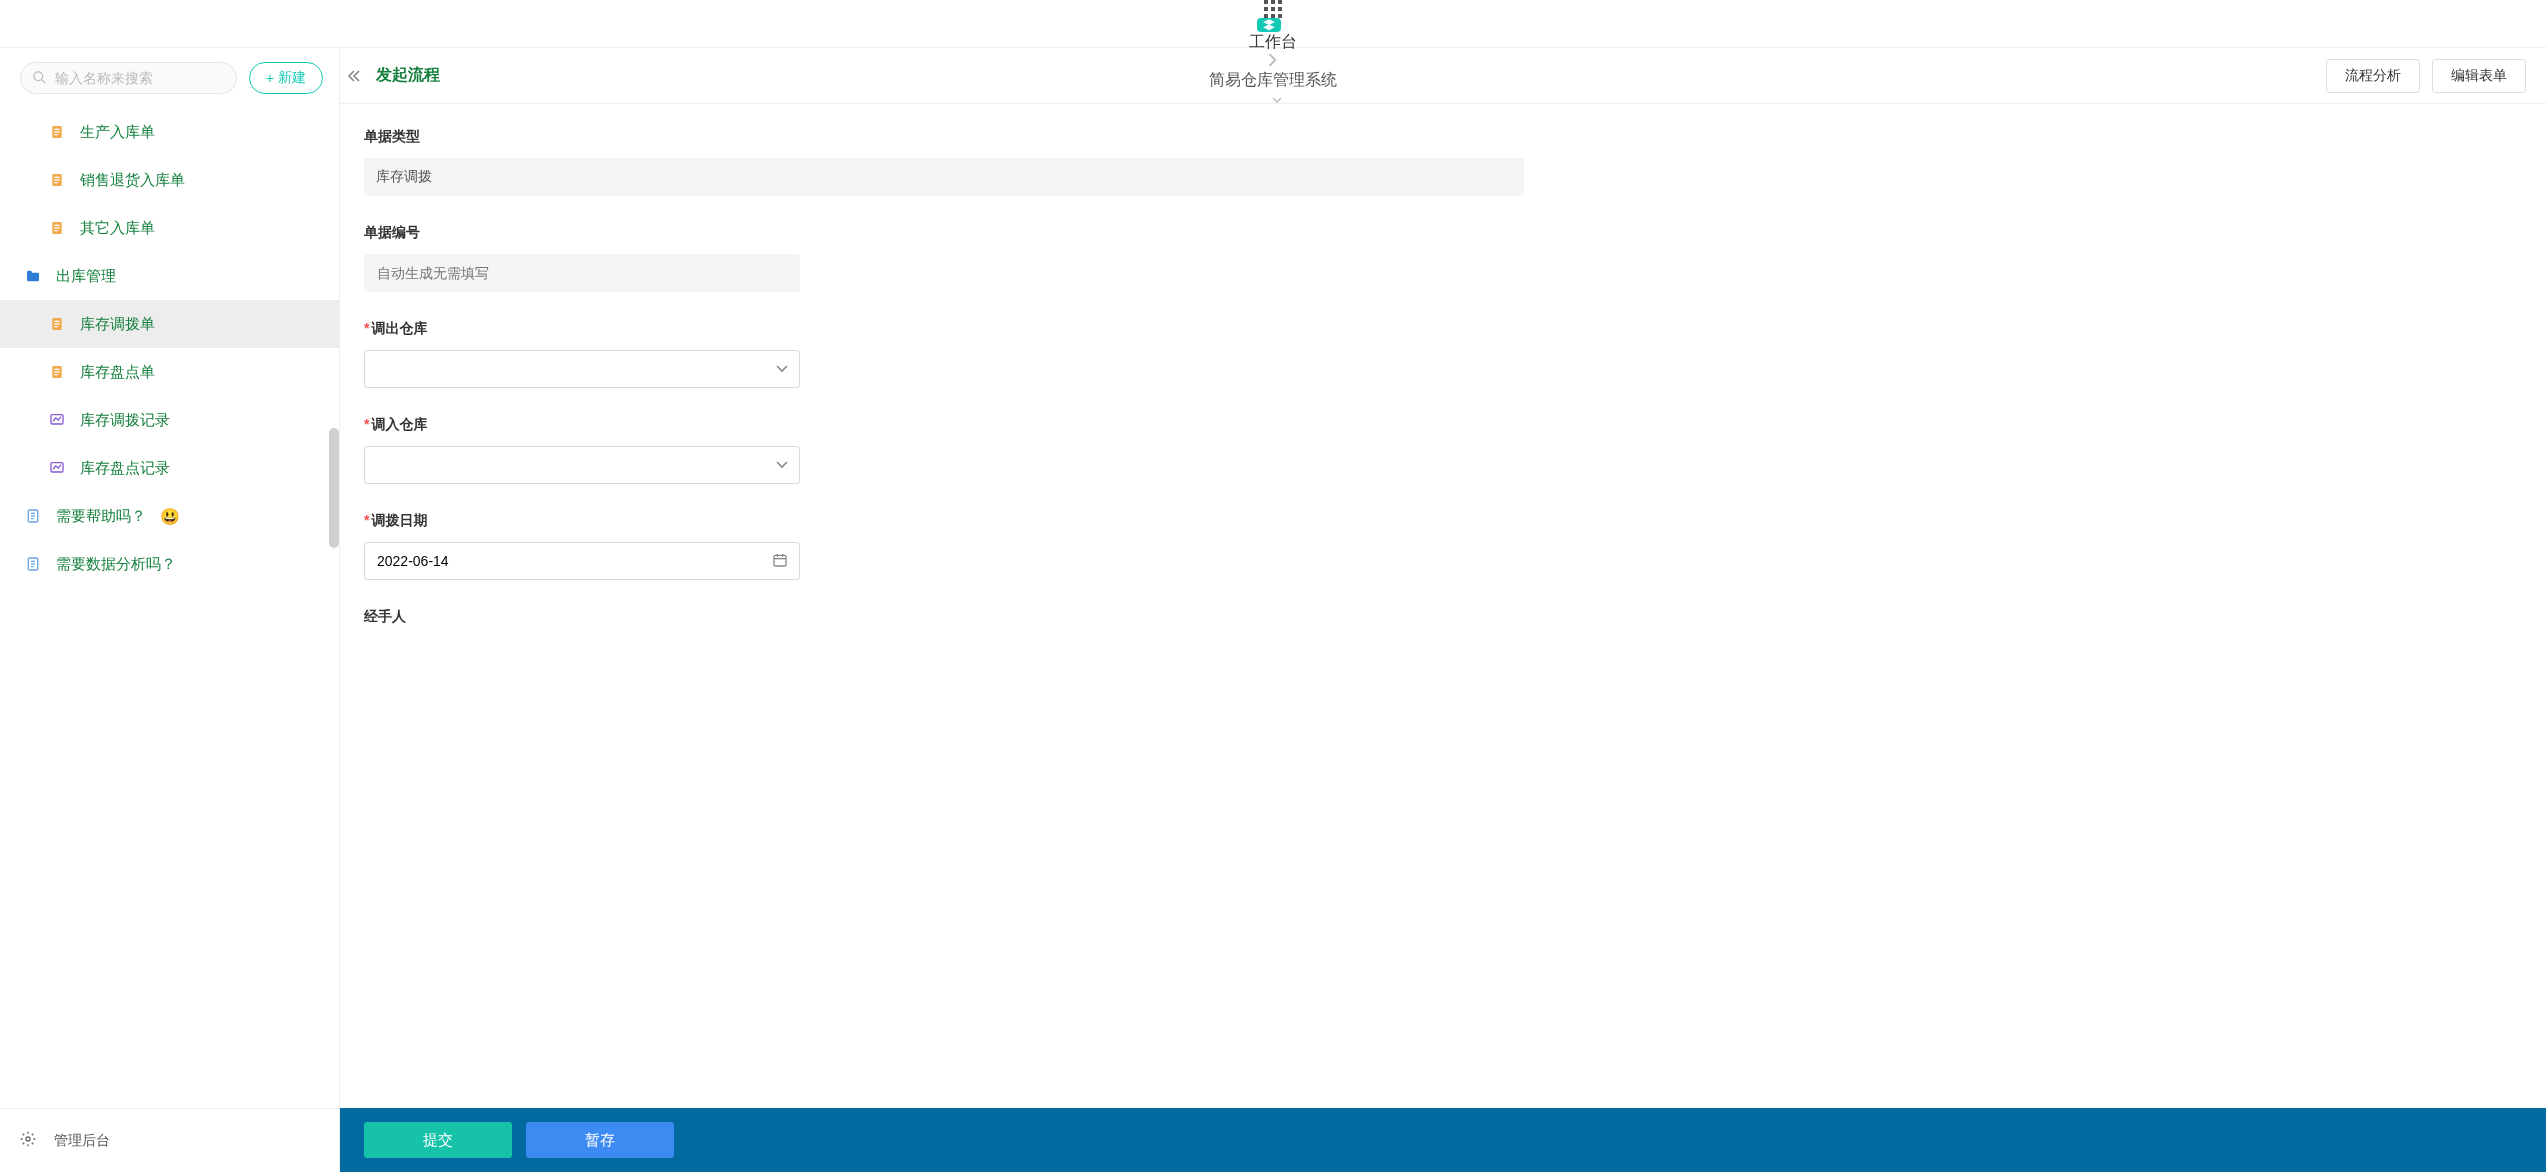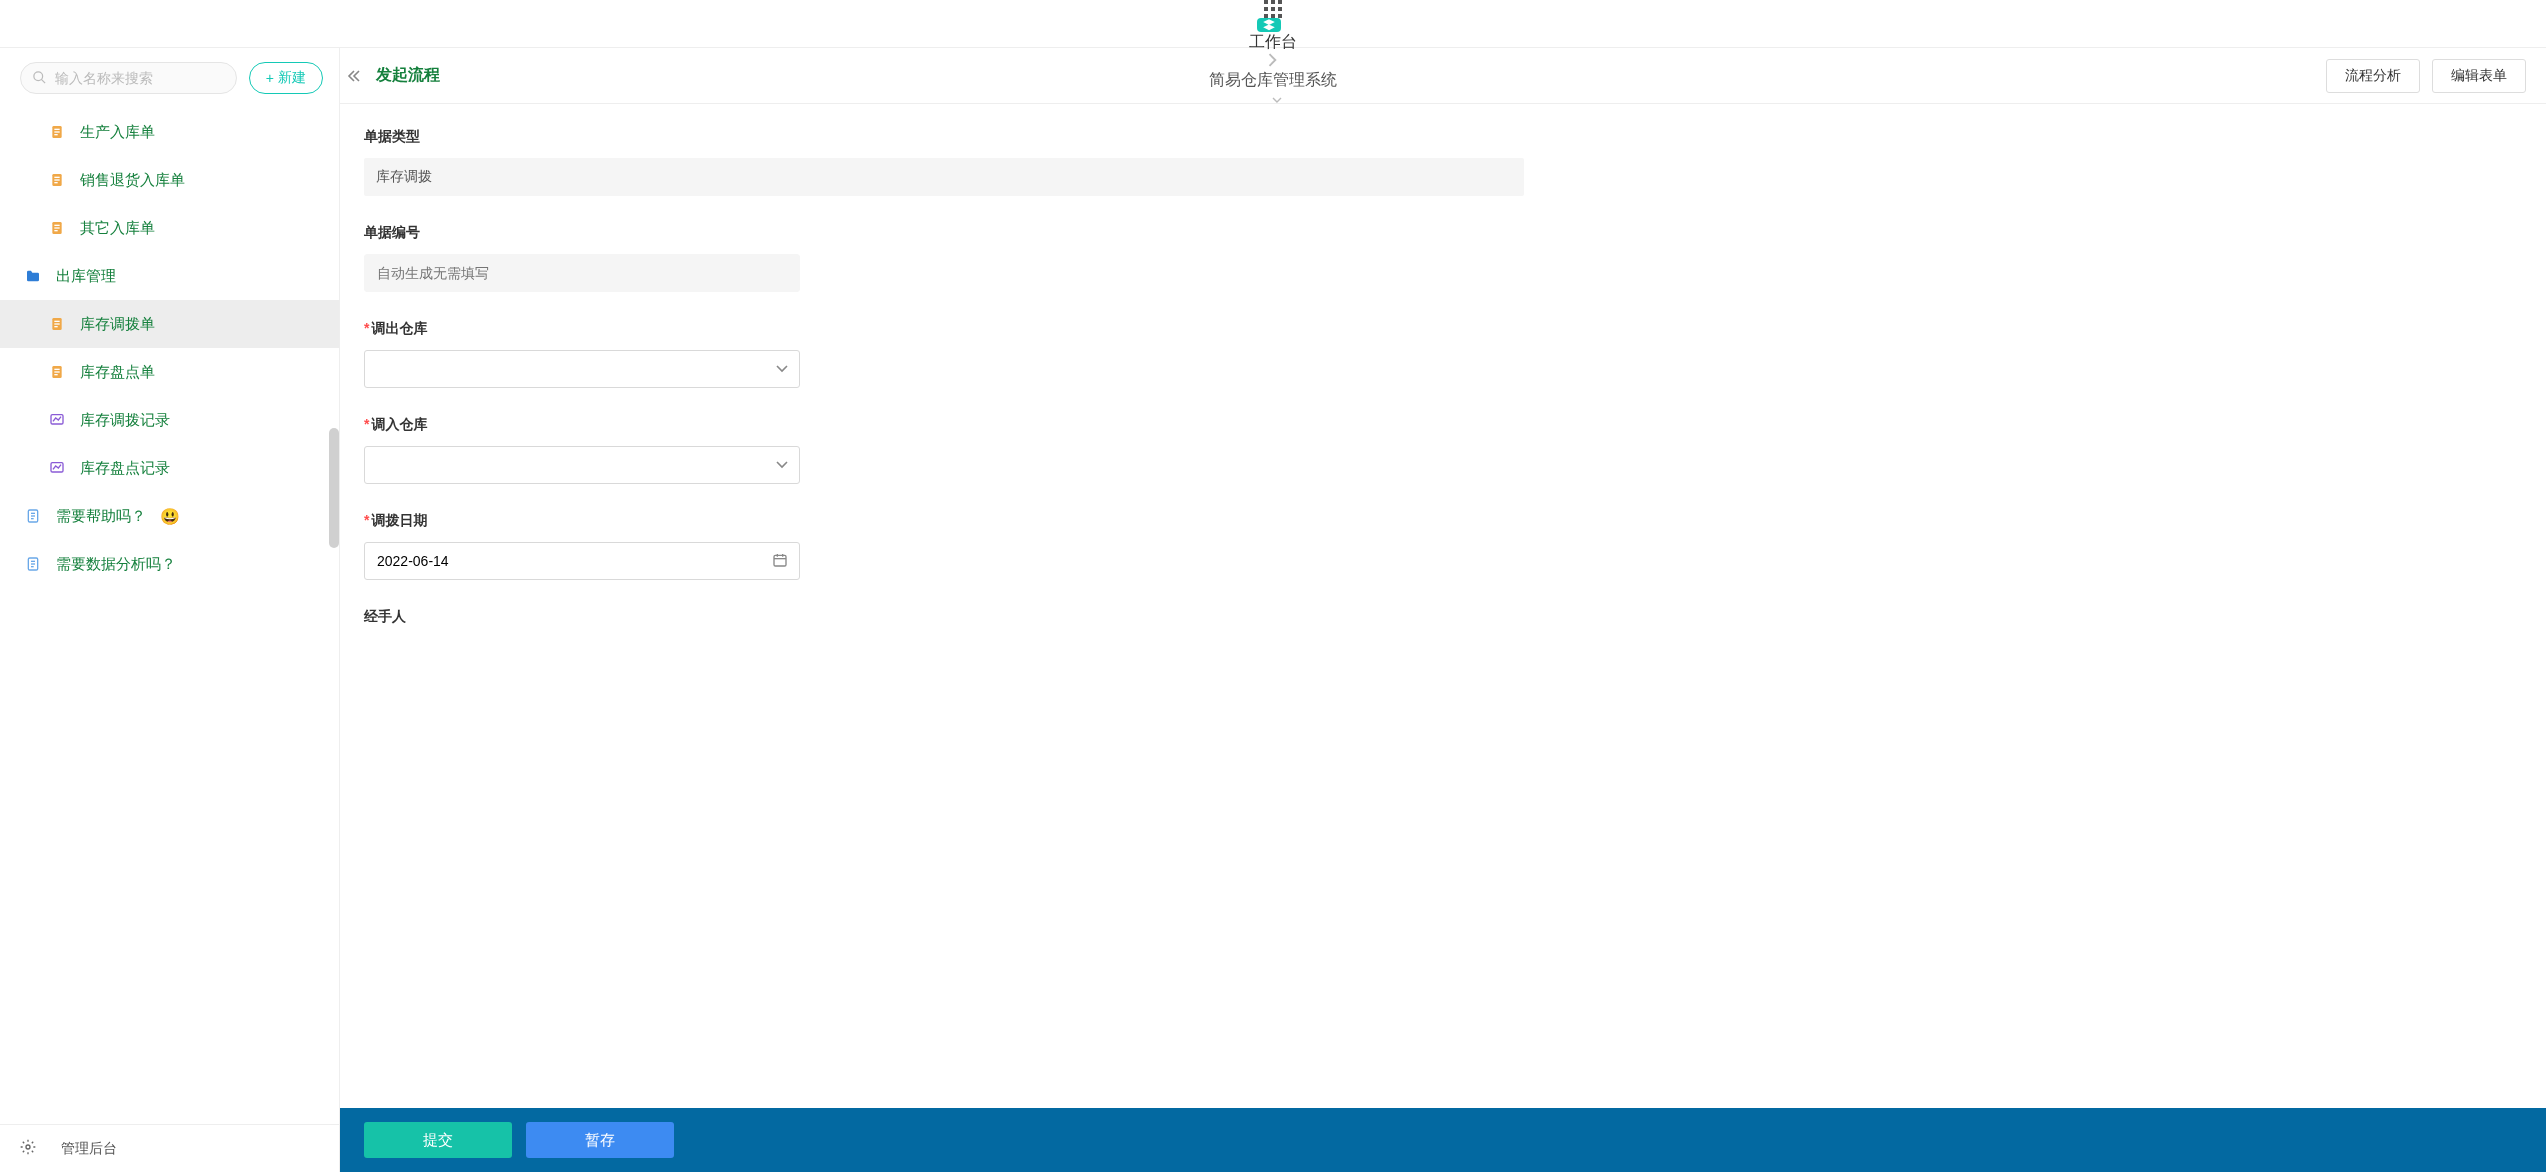--- a/index.html
+++ b/index.html
@@ -32,21 +32,21 @@
   
   .side-scroll { flex: 1; overflow-y: auto; }
   .side-item { display:flex; align-items:center; height: 48px; padding-left: 48px; gap: 14px; cursor:pointer; color:#15803d; font-size: 15px; }
   .side-item.level1 { padding-left: 24px; }
   .side-item.active { background: #ededed; }
   .side-item .ico { width: 18px; height: 18px; display:flex; align-items:center; justify-content:center; }
   .emoji { font-size: 16px; }
   
   .side-scrollbar { position:absolute; right:0; top: 380px; width: 10px; height: 120px; background:#d0d0d0; border-radius: 5px; }
   
-  .side-footer { height: 48px; border-top: 1px solid #eee; display:flex; align-items:center; padding-left: 20px; gap: 25px; color:#555; cursor:pointer; }
+  .side-footer { height: 64px; border-top: 1px solid #eee; display:flex; align-items:center; padding-left: 20px; gap: 18px; color:#555; cursor:pointer; }
   .gear-ico { color: #666; }
   
   
   .main { flex:1; display:flex; flex-direction:column; overflow:hidden; }
   .main-header { height: 56px; display:flex; align-items:center; padding: 0 20px 0 0; border-bottom: 1px solid #eee; }
   .collapse-btn { width: 28px; height: 48px; display:flex; align-items:center; justify-content:center; color:#888; cursor:pointer; margin-right: 8px; }
   .page-title { font-size: 16px; font-weight: 600; color:#15803d; }
   .header-spacer { flex:1; }
   .ghost-btn { height: 34px; border:1px solid #ddd; background:#fff; border-radius:3px; padding: 0 18px; font-size:14px; color:#333; cursor:pointer; margin-left: 12px; }
   

